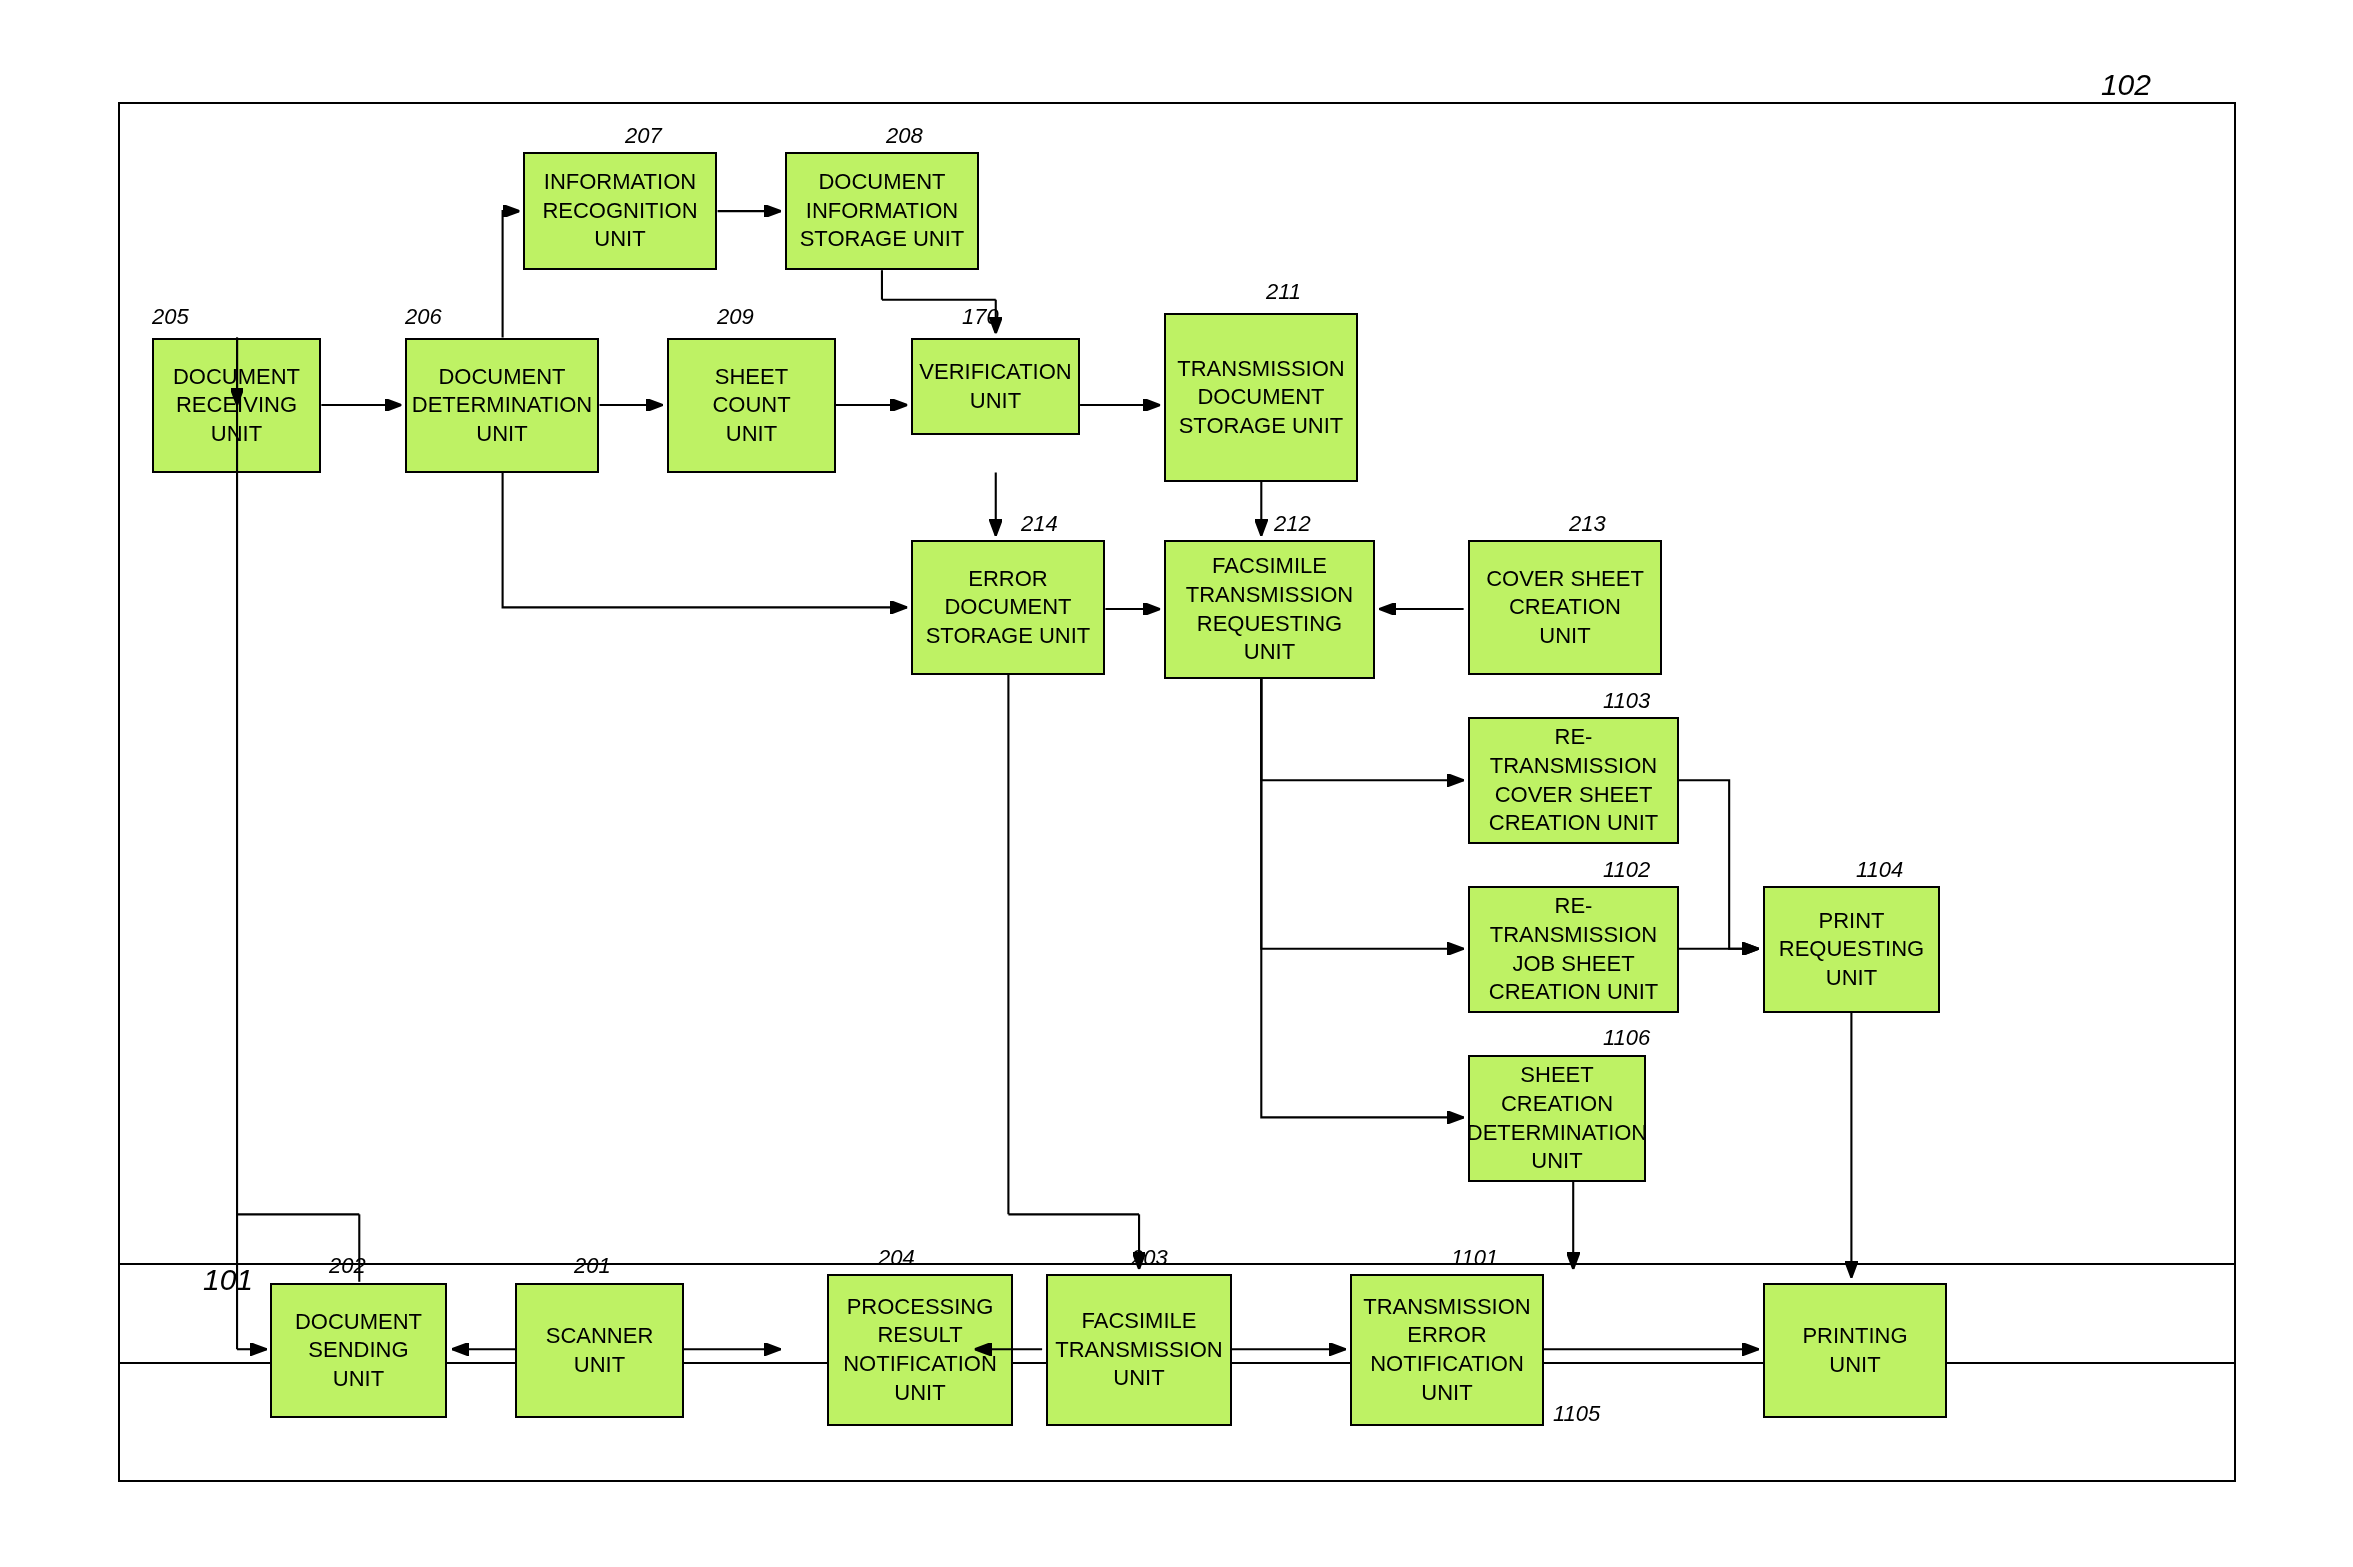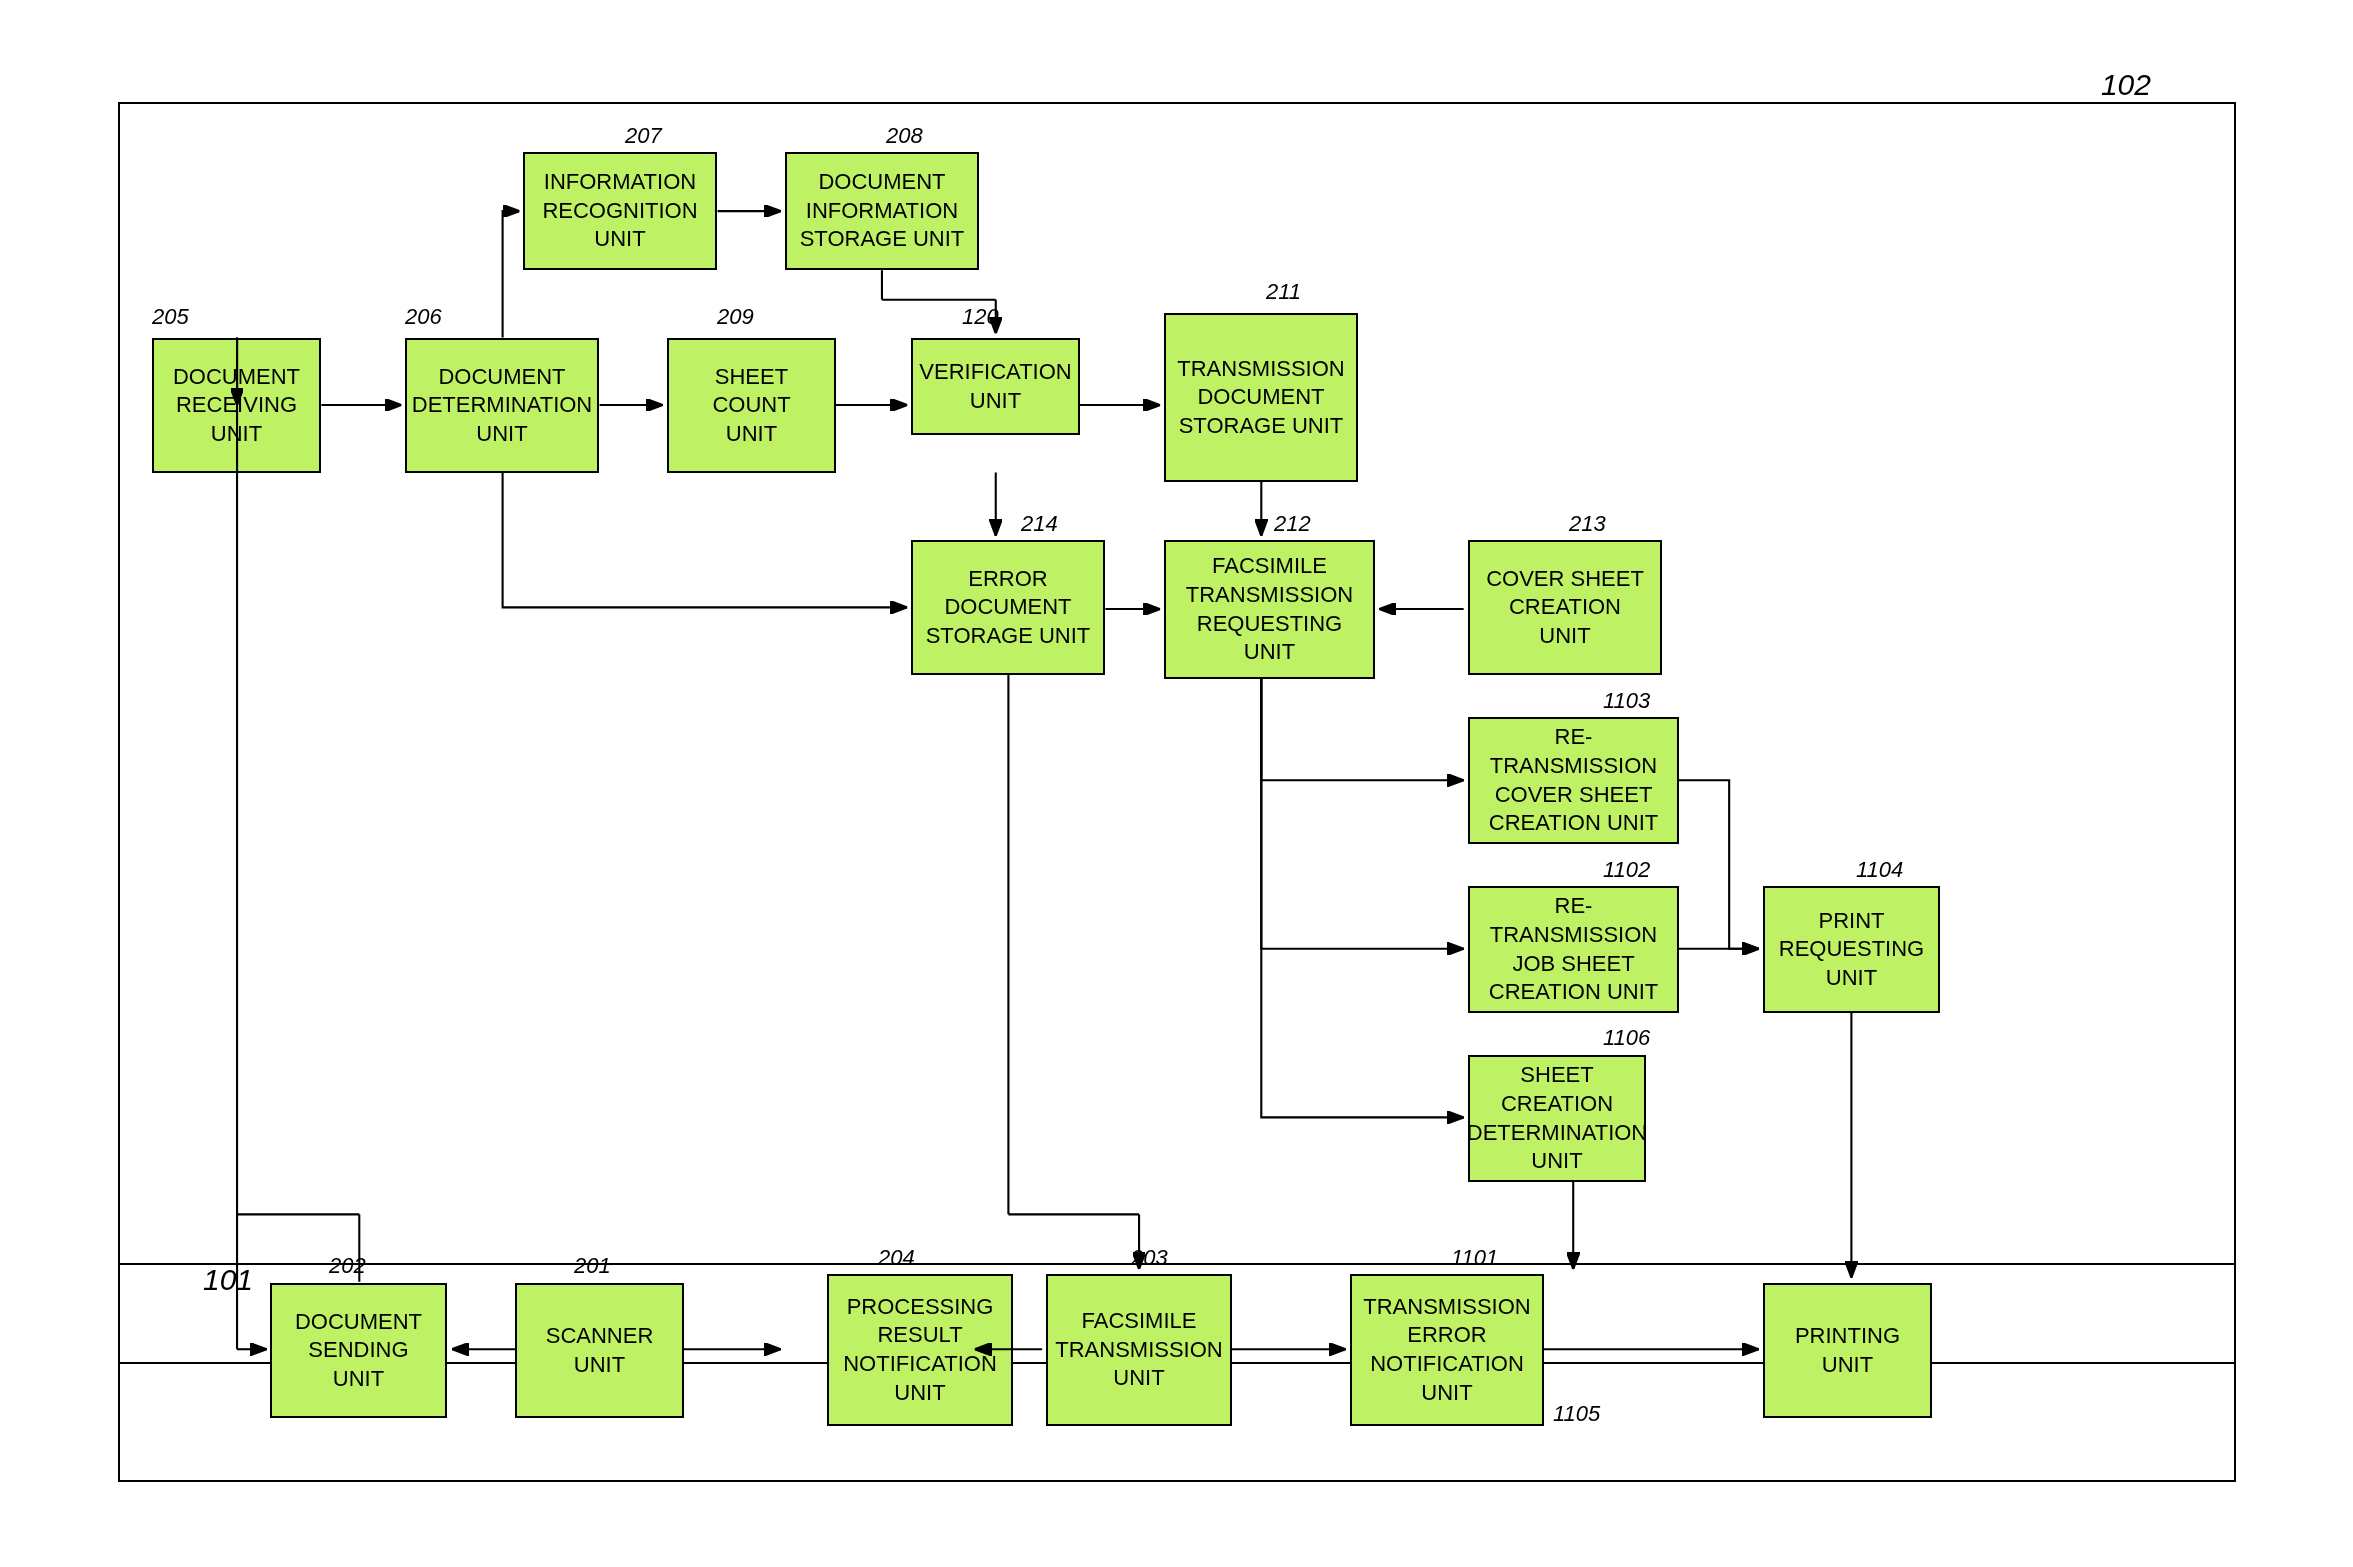--- a/index.html
+++ b/index.html
@@ -123,21 +123,21 @@
   <div class="unit-label" style="left:852px; top:72px;">208</div>
 
   <div class="unit-box" style="left:633px; top:287px; width:169px; height:135px;">
     SHEET<br>COUNT<br>UNIT
   </div>
   <div class="unit-label" style="left:683px; top:253px;">209</div>
 
   <div class="unit-box" style="left:877px; top:287px; width:169px; height:97px;">
     VERIFICATION<br>UNIT
   </div>
-  <div class="unit-label" style="left:928px; top:253px;">120</div>
+  <div class="unit-label" style="left:928px; top:253px;">170</div>
 
   <div class="unit-box" style="left:1130px; top:262px; width:194px; height:169px;">
     TRANSMISSION<br>DOCUMENT<br>STORAGE UNIT
   </div>
   <div class="unit-label" style="left:1232px; top:228px;font-style:italic;">211</div>
 
   <div class="unit-box" style="left:877px; top:489px; width:194px; height:135px;">
     ERROR<br>DOCUMENT<br>STORAGE UNIT
   </div>
   <div class="unit-label" style="left:987px; top:460px;">214</div>
@@ -190,21 +190,21 @@
   <div class="unit-box" style="left:1012px; top:1223px; width:186px; height:152px;">
     FACSIMILE<br>TRANSMISSION<br>UNIT
   </div>
   <div class="unit-label" style="left:1097px; top:1194px;">203</div>
 
   <div class="unit-box" style="left:1316px; top:1223px; width:194px; height:152px;">
     TRANSMISSION<br>ERROR<br>NOTIFICATION<br>UNIT
   </div>
   <div class="unit-label" style="left:1417px; top:1194px;">1101</div>
 
-  <div class="unit-box" style="left:1729px; top:1232px; width:169px; height:135px;">
+  <div class="unit-box" style="left:1729px; top:1232px; width:184px; height:135px;">
     PRINTING<br>UNIT
   </div>
 
   <div class="unit-label" style="left:1519px; top:1350px;">1105</div>
 
   <svg class="arrows" xmlns="http://www.w3.org/2000/svg" viewBox="0 0 2710 1758" width="2286" height="1483">
     <defs>
       <marker id="arrowhead" markerWidth="8" markerHeight="6" refX="8" refY="3" orient="auto">
         <polygon points="0 0, 8 3, 0 6" fill="#000"></polygon>
       </marker>

